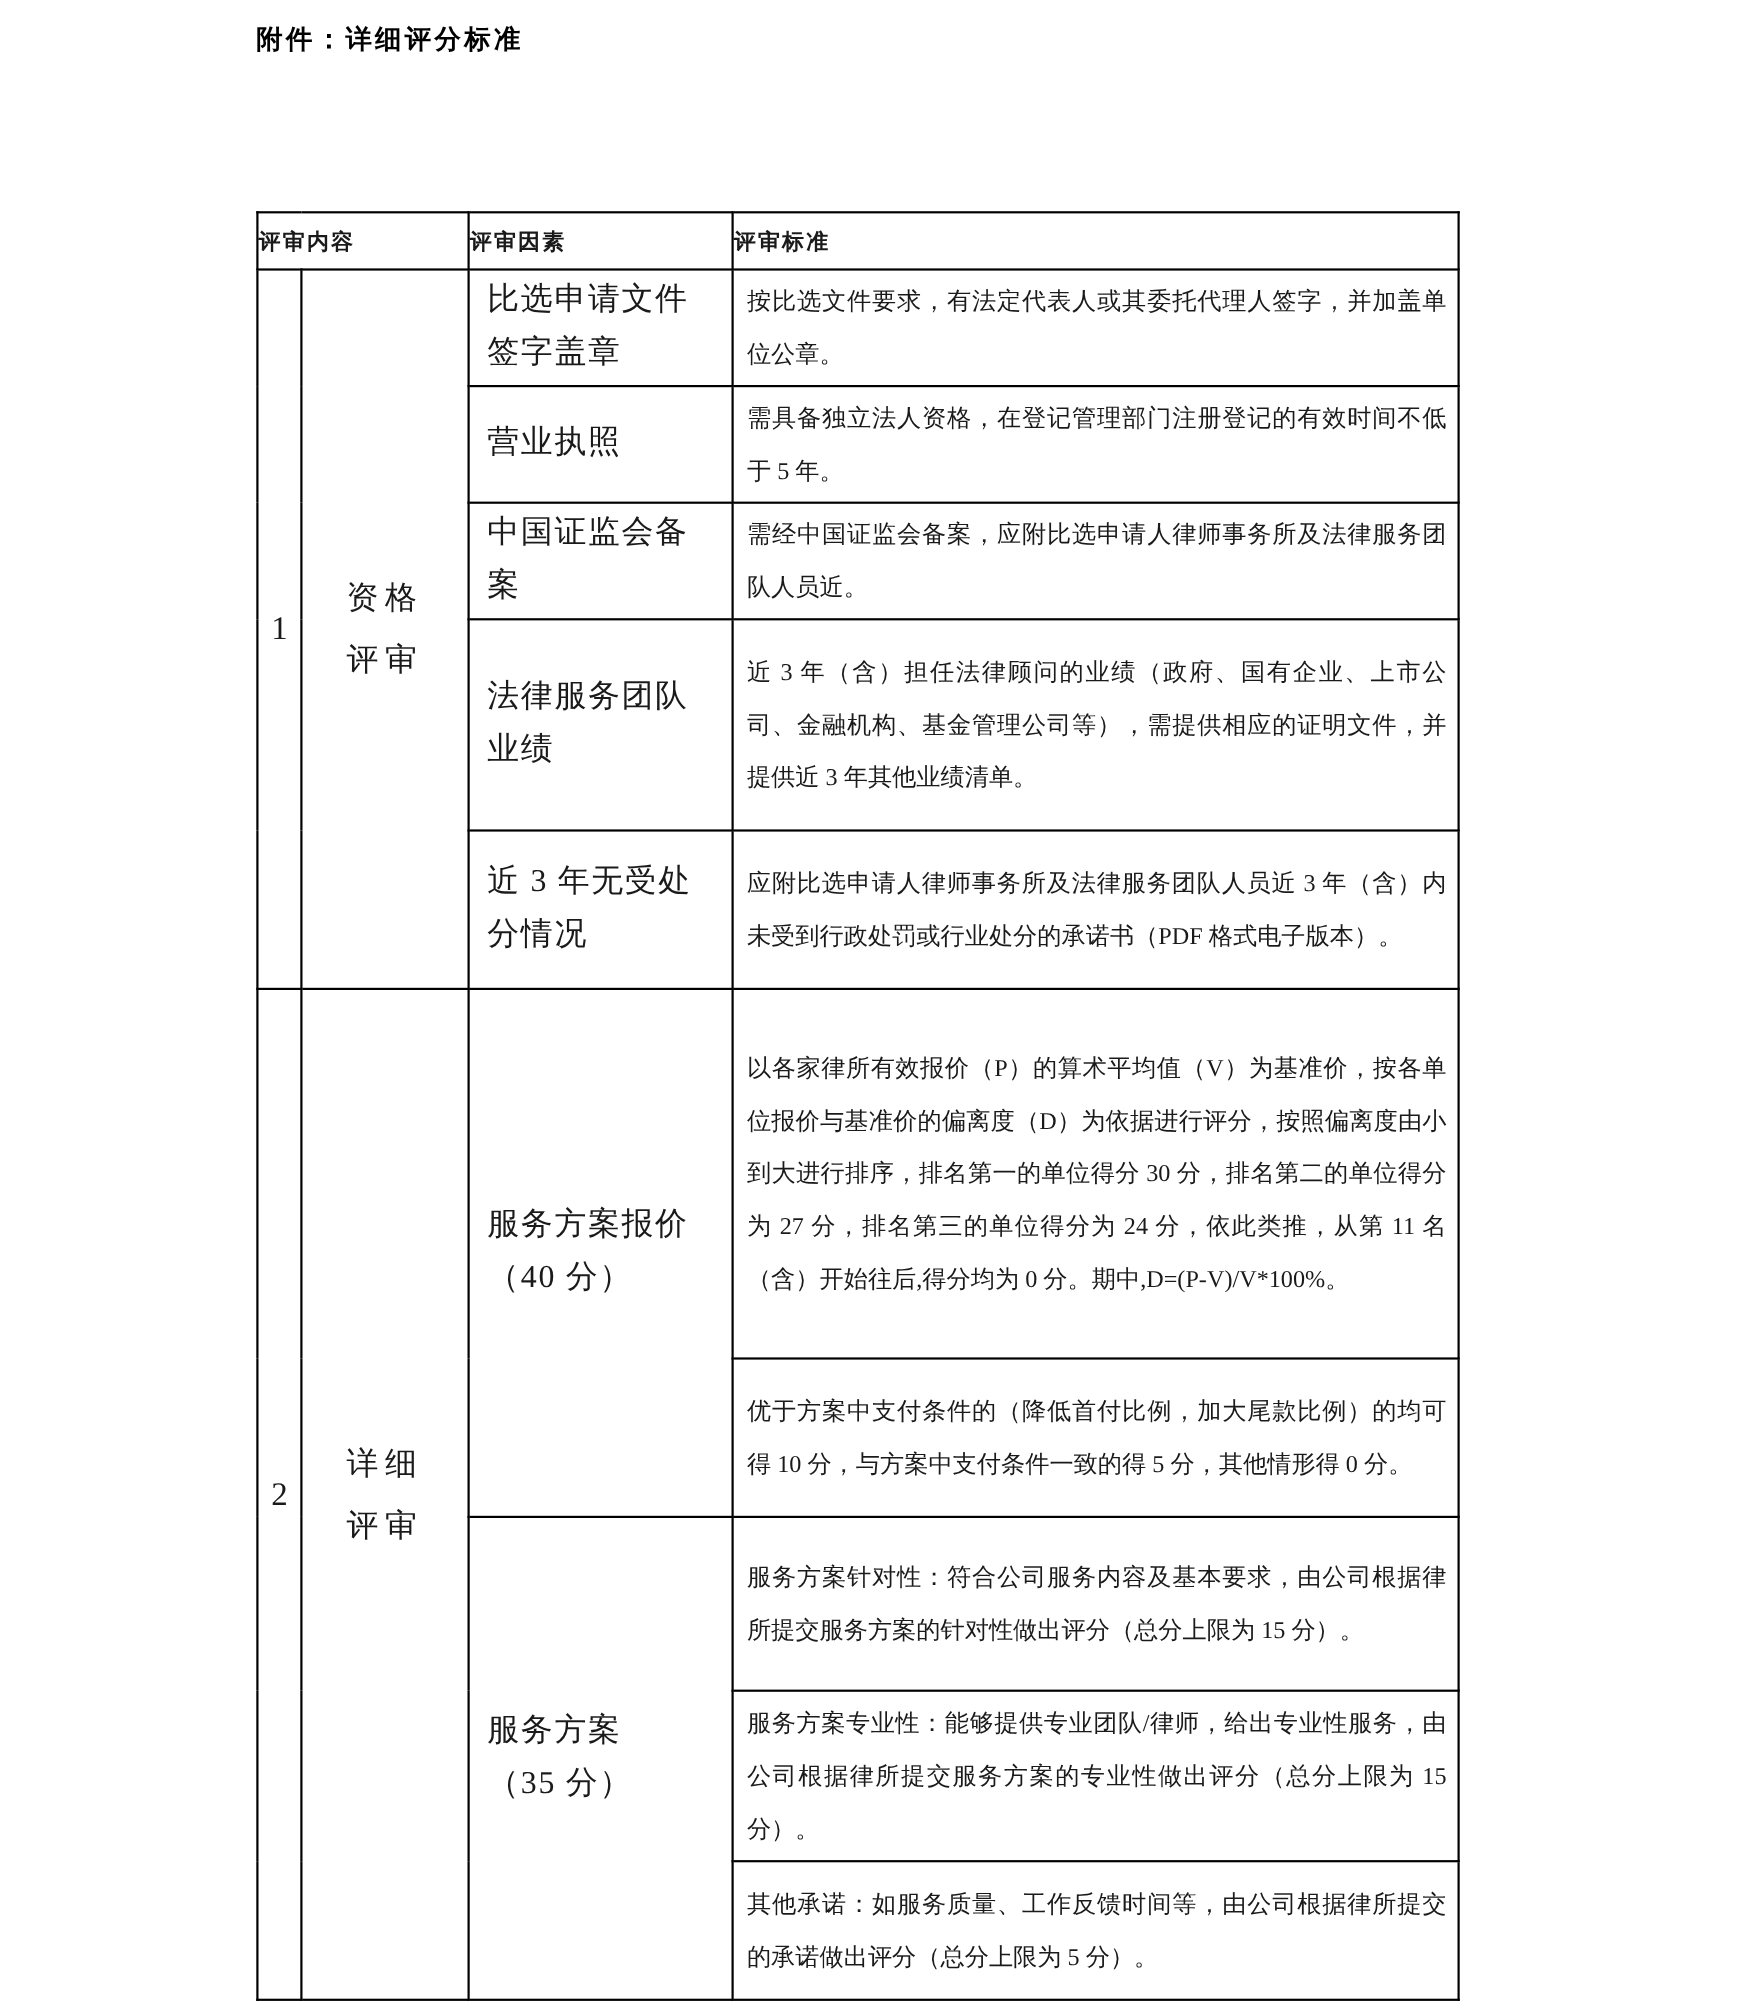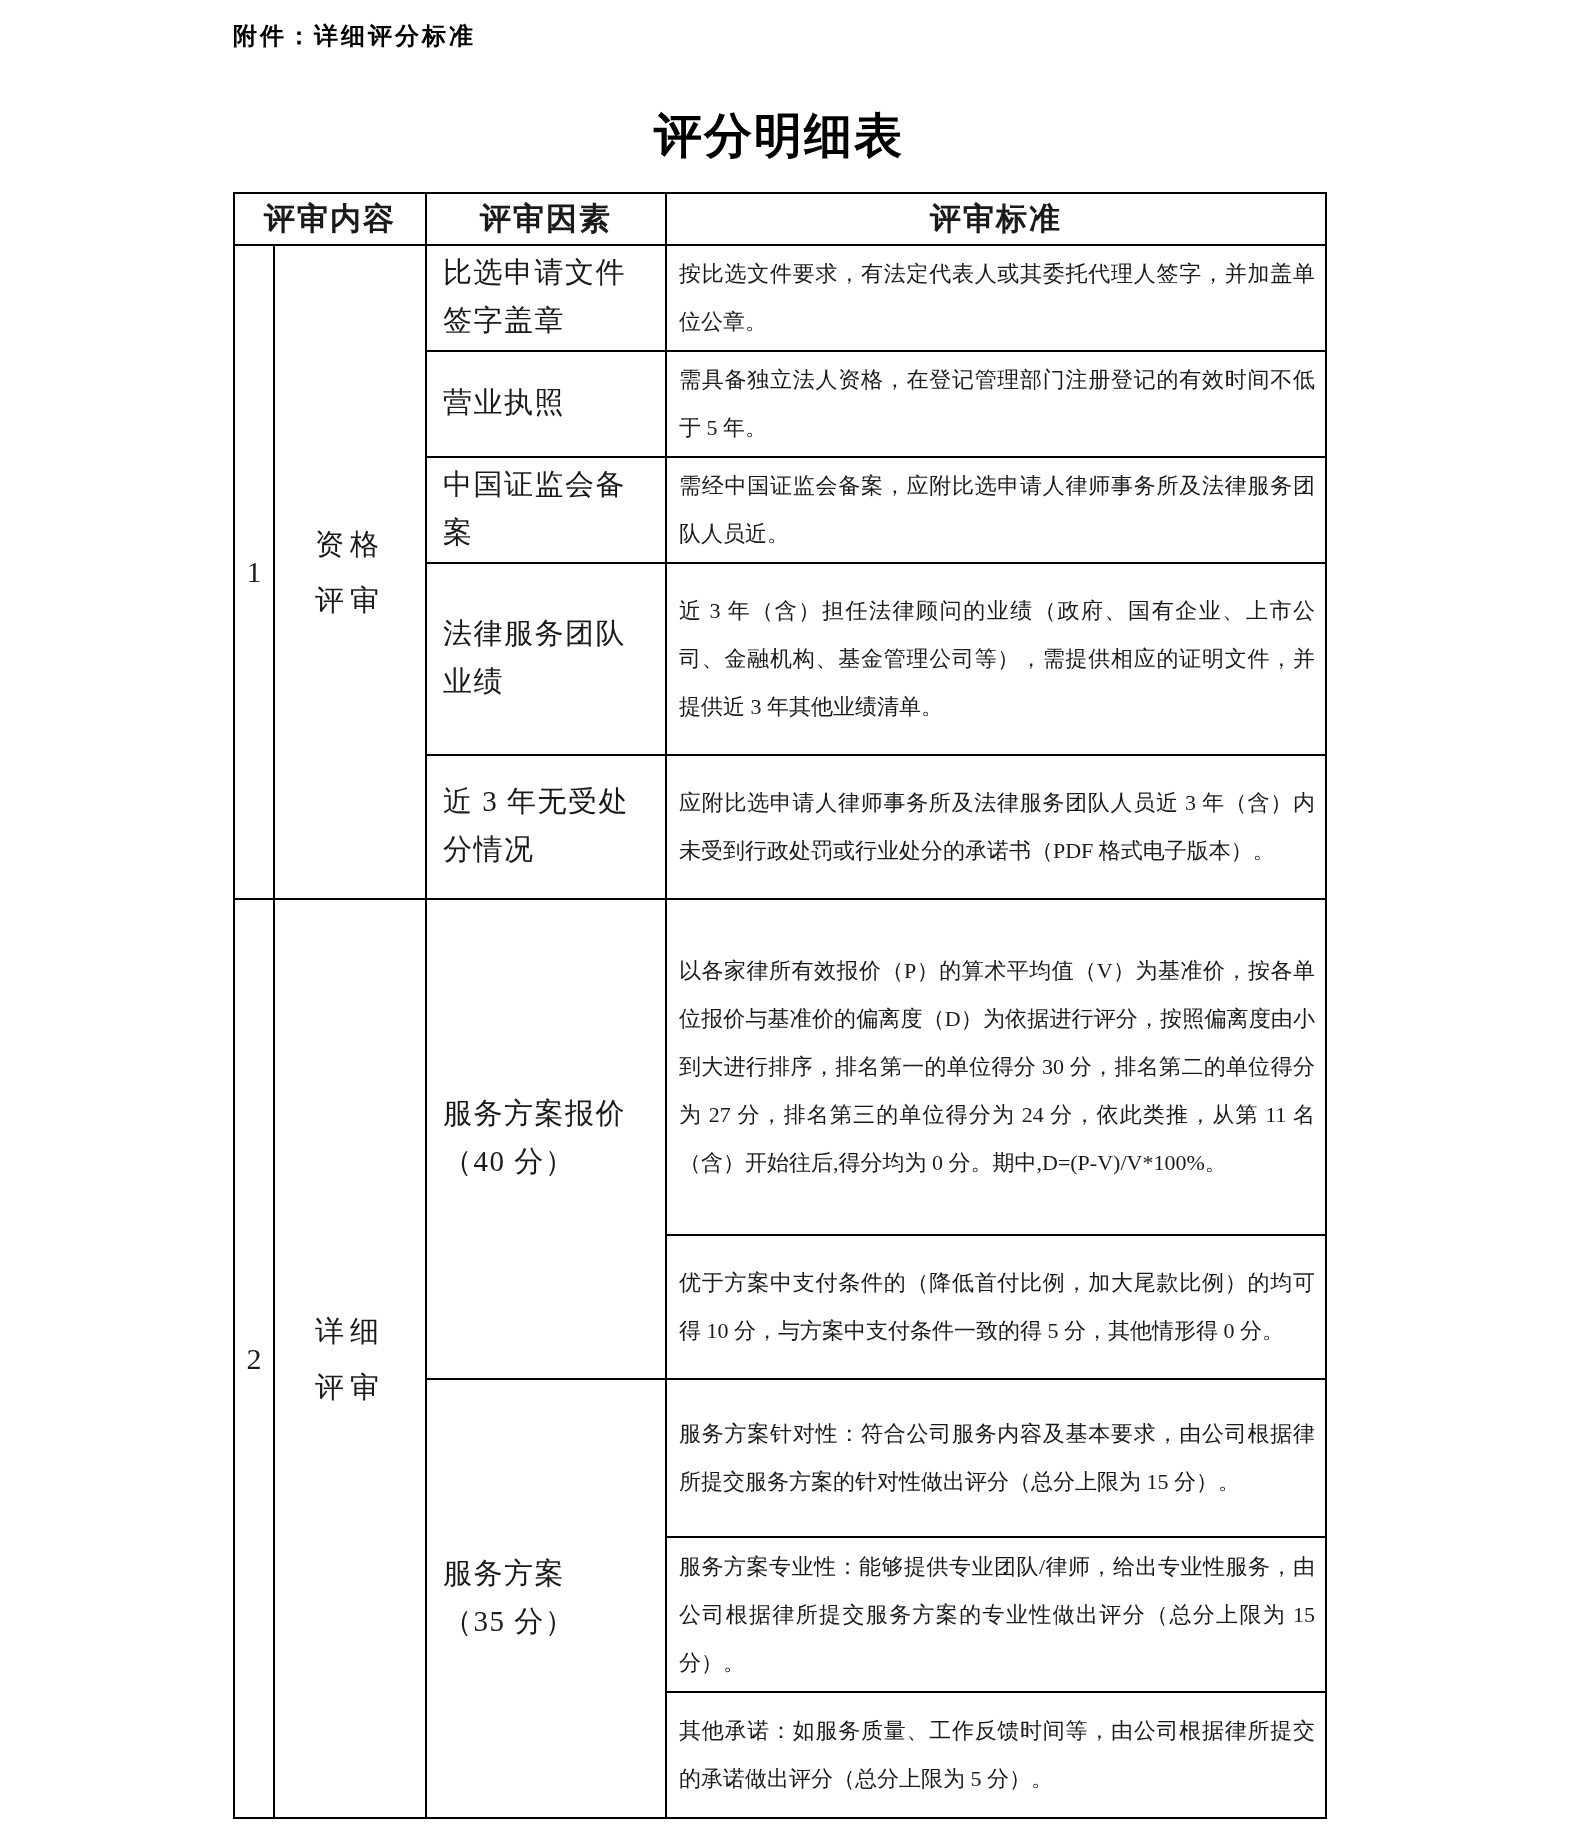--- a/index.html
+++ b/index.html
@@ -52,23 +52,23 @@
   .score-table col.col-standard { width: 660px; }
 
   .score-table th,
   .score-table td {
     border: 2px solid #000000;
     vertical-align: middle;
     color: #1a1a1a;
   }
   .score-table th {
     font-family: "Liberation Serif", serif;
-    font-size: 31px;
+    font-size: 20px;
     font-weight: 700;
-    text-align: center;
+    text-align: left;
     letter-spacing: 2px;
     height: 50px;
     padding: 0;
   }
   td.cell-no {
     text-align: center;
     font-size: 30px;
     padding: 0;
   }
   td.cell-name {
@@ -106,21 +106,20 @@
   tr.r9  { height: 155px; }
   tr.r10 { height: 126px; }
 </style>
 </head>
 <body>
 
 <div class="page">
 
   <div class="attachment-note">附件：详细评分标准</div>
 
-  <h1 class="doc-title">评分明细表</h1>
 
   <table class="score-table">
     <colgroup>
       <col class="col-no">
       <col class="col-name">
       <col class="col-factor">
       <col class="col-standard">
     </colgroup>
     <thead>
       <tr class="r-header">

